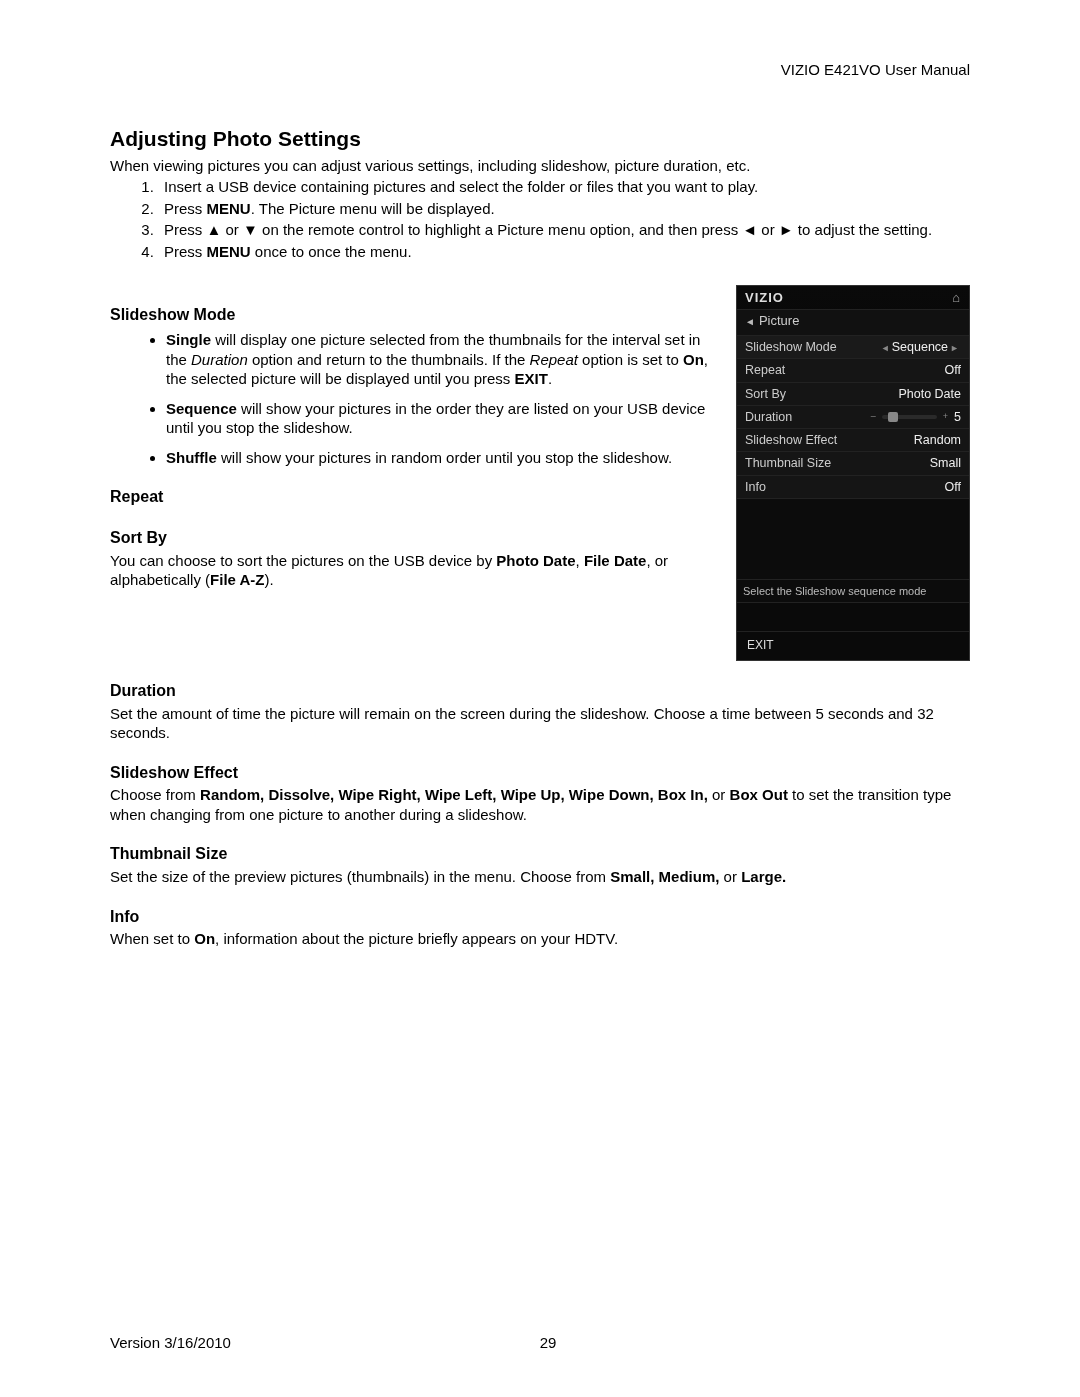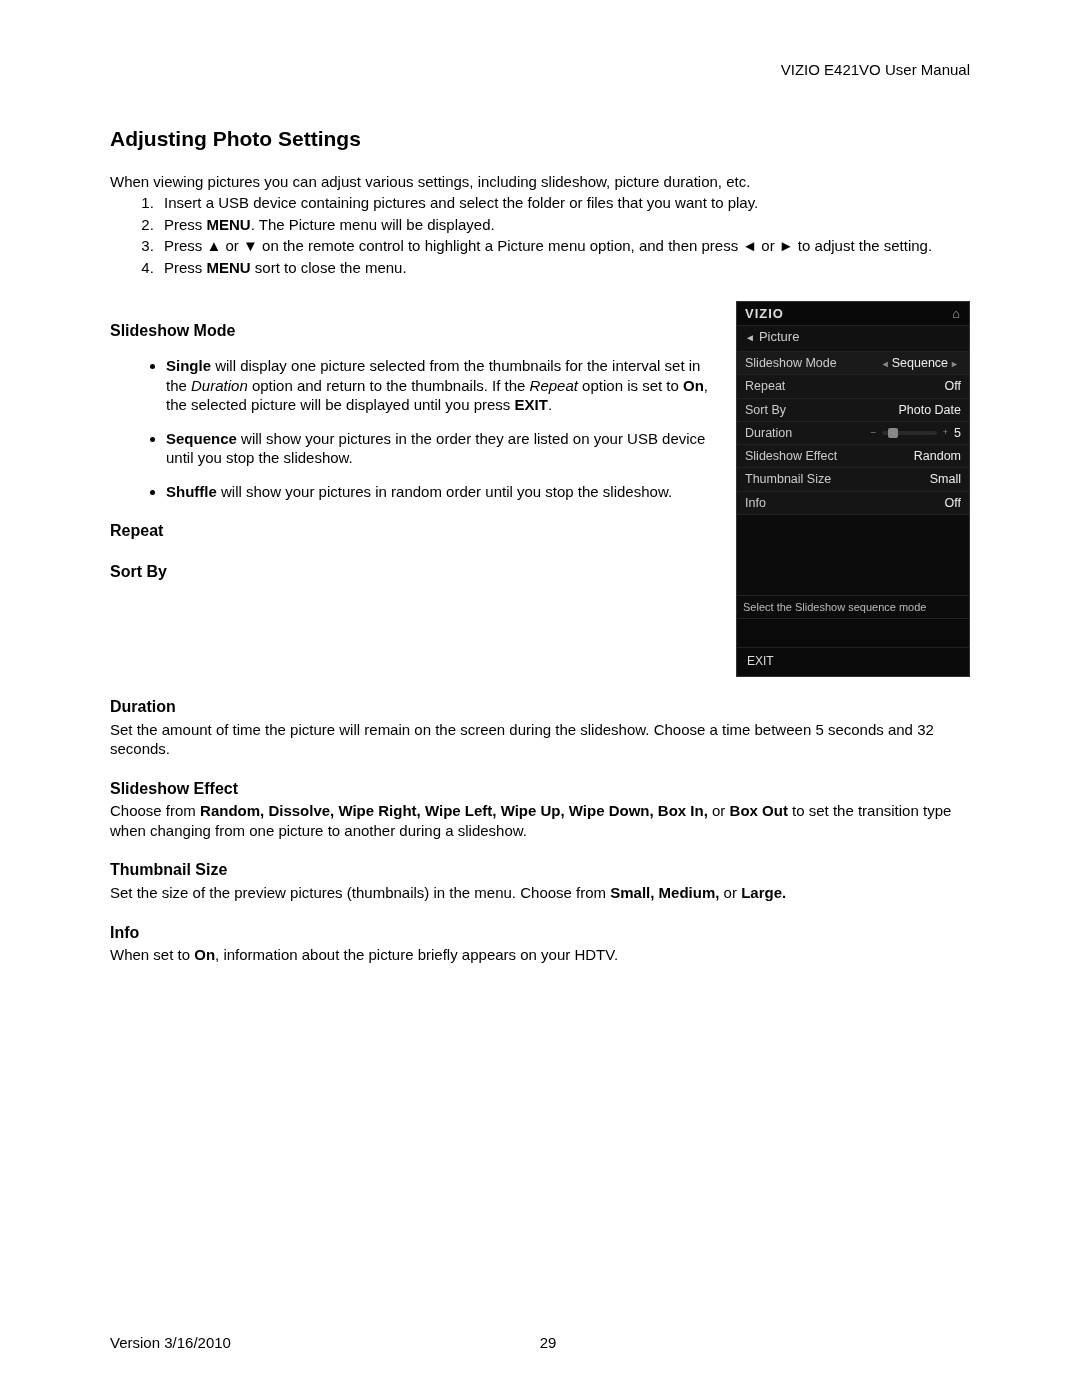--- a/index.html
+++ b/index.html
@@ -16,32 +16,32 @@
     position: relative;
   }
   .header-right {
     text-align: right;
     font-size: 15px;
     margin-bottom: 45px;
   }
   h1 {
     font-size: 21px;
     font-weight: bold;
-    margin: 0 0 20px 0;
+    margin: 0 0 4px 0;
   }
   h2 {
     font-size: 16px;
     font-weight: bold;
     margin: 20px 0 2px 0;
   }
   p { margin: 0 0 2px 0; }
   ol { margin: 2px 0 0 28px; padding: 0 0 0 20px; }
   ol li { margin-bottom: 2px; padding-left: 6px; }
   ul.bullets { margin: 4px 0 0 36px; padding: 0 0 0 20px; }
-  ul.bullets li { margin-bottom: 10px; margin-top: 14px; }
+  ul.bullets li { margin-bottom: 10px; }
   .content-row { display: flex; gap: 18px; align-items: flex-start; margin-top: 24px; }
   .content-left { flex: 1; }
   .footer {
     position: absolute;
     left: 110px; right: 110px; bottom: 45px;
     display: flex; justify-content: space-between;
     font-size: 15px;
   }
   .footer-center {
     position: absolute;
@@ -116,41 +116,44 @@
 <body>
 
 <div class="header-right">VIZIO E421VO User Manual</div>
 
 <h1>Adjusting Photo Settings</h1>
 <p>When viewing pictures you can adjust various settings, including slideshow, picture duration, etc.</p>
 <ol>
   <li>Insert a USB device containing pictures and select the folder or files that you want to play.</li>
   <li><span>Press </span><b>MENU</b><span>. The Picture menu will be displayed.</span></li>
   <li>Press ▲ or ▼ on the remote control to highlight a Picture menu option, and then press ◄ or ► to adjust the setting.</li>
-  <li><span>Press </span><b>MENU</b><span> sort to close the menu.</span></li>
+  <li><span>Press </span><b>MENU</b><span> once to once the menu.</span></li>
 </ol>
 
 <div class="content-row">
   <div class="content-left">
     <h2>Slideshow Mode</h2>
     <ul class="bullets">
       <li>
         <b>Single</b><span> will display one picture selected from the thumbnails for the interval set in the </span><i>Duration</i><span> option and return to the thumbnails. If the </span><i>Repeat</i><span> option is set to </span><b>On</b><span>, the selected picture will be displayed until you press </span><b>EXIT</b><span>.</span>
       </li>
       <li>
         <b>Sequence</b><span> will show your pictures in the order they are listed on your USB device until you stop the slideshow.</span>
       </li>
       <li>
         <b>Shuffle</b><span> will show your pictures in random order until you stop the slideshow.</span>
       </li>
     </ul>
 
     <h2>Repeat</h2>
 
     <h2>Sort By</h2>
+    <p>
+      <span>You can choose to sort the pictures on the USB device by </span><b>Photo Date</b><span>, </span><b>File Date</b><span>, or alphabetically (</span><b>File A-Z</b><span>).</span>
+    </p>
   </div>
 
   <div class="osd">
     <div class="osd-top">
       <span>VIZIO</span>
       <span class="home-icon">⌂</span>
     </div>
     <div class="crumb">
       <span class="tri">◄</span><span>Picture</span>
     </div>

